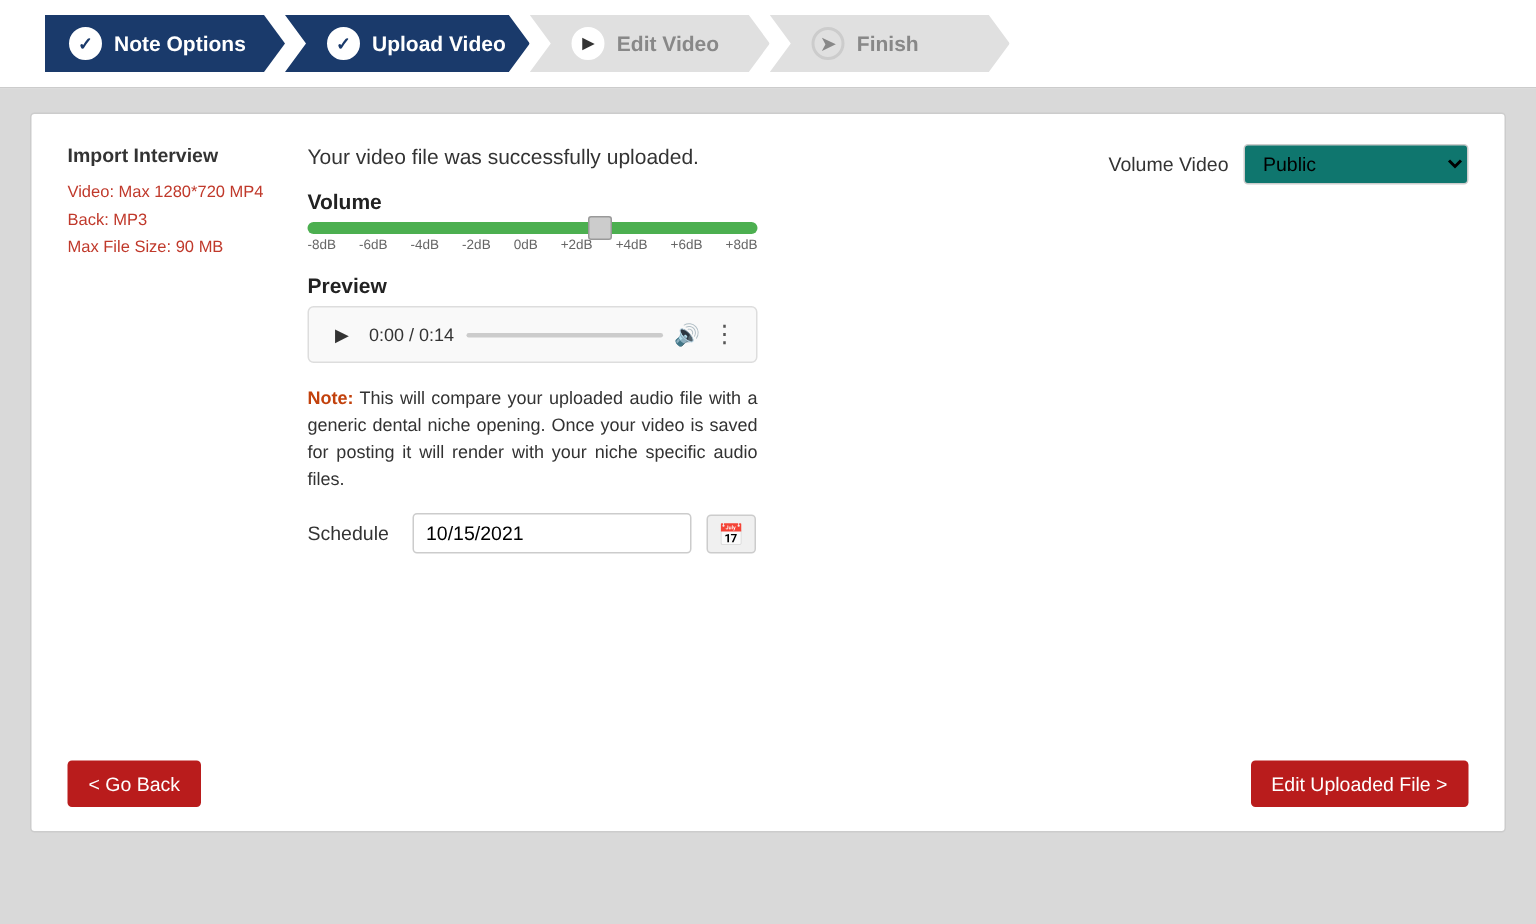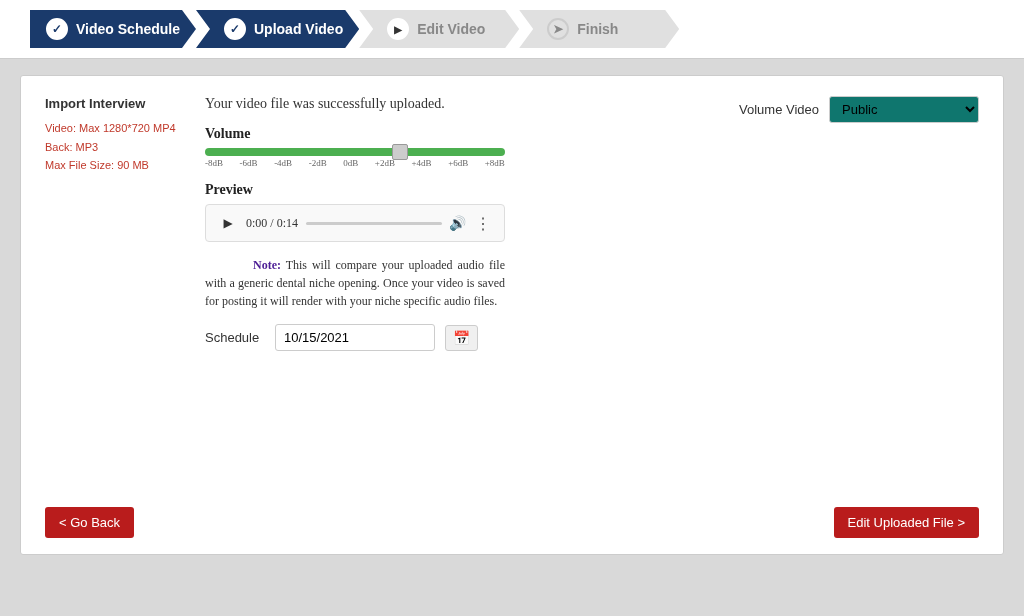--- a/index.html
+++ b/index.html
@@ -114,21 +114,20 @@
     .sidebar-info {
       color: #c0392b;
       font-size: 11px;
       line-height: 1.7;
     }
 
     
     .content-area {
       margin-left: 160px;
       margin-right: 260px;
-      font-family: Liberation Serif, serif;
     }
 
     .success-message {
       color: #333;
       font-size: 14px;
       margin-bottom: 14px;
     }
 
     .section-title {
       font-weight: bold;
@@ -230,23 +229,22 @@
     .note-section {
       width: 300px;
       font-size: 12px;
       line-height: 1.5;
       color: #333;
       margin-top: 8px;
       text-align: justify;
     }
 
     .note-bold {
-      color: #4c1d95;
+      color: #c2410c;
       font-weight: bold;
-      margin-left: 48px;
     }
 
     
     .right-panel {
       position: absolute;
       top: 20px;
       right: 24px;
       width: 240px;
     }
 
@@ -284,21 +282,21 @@
       font-size: 13px;
       color: #333;
       min-width: 60px;
     }
 
     .schedule-input {
       padding: 5px 8px;
       border: 1px solid #ccc;
       border-radius: 3px;
       font-size: 13px;
-      width: 160px;
+      width: 186px;
     }
 
     .calendar-btn {
       padding: 4px 7px;
       border: 1px solid #ccc;
       background: #f0f0f0;
       border-radius: 3px;
       cursor: pointer;
       font-size: 14px;
     }
@@ -330,21 +328,21 @@
       margin-top: 10px;
     }
   </style>
 </head>
 <body>
 
 <div class="stepper">
   <div class="step">
     <div class="step-shape active first">
       <div class="step-icon check">✓</div>
-      <span>Video Schedule</span>
+      <span>Note Options</span>
     </div>
   </div>
   <div class="step">
     <div class="step-shape active">
       <div class="step-icon check">✓</div>
       <span>Upload Video</span>
     </div>
   </div>
   <div class="step">
     <div class="step-shape inactive">

